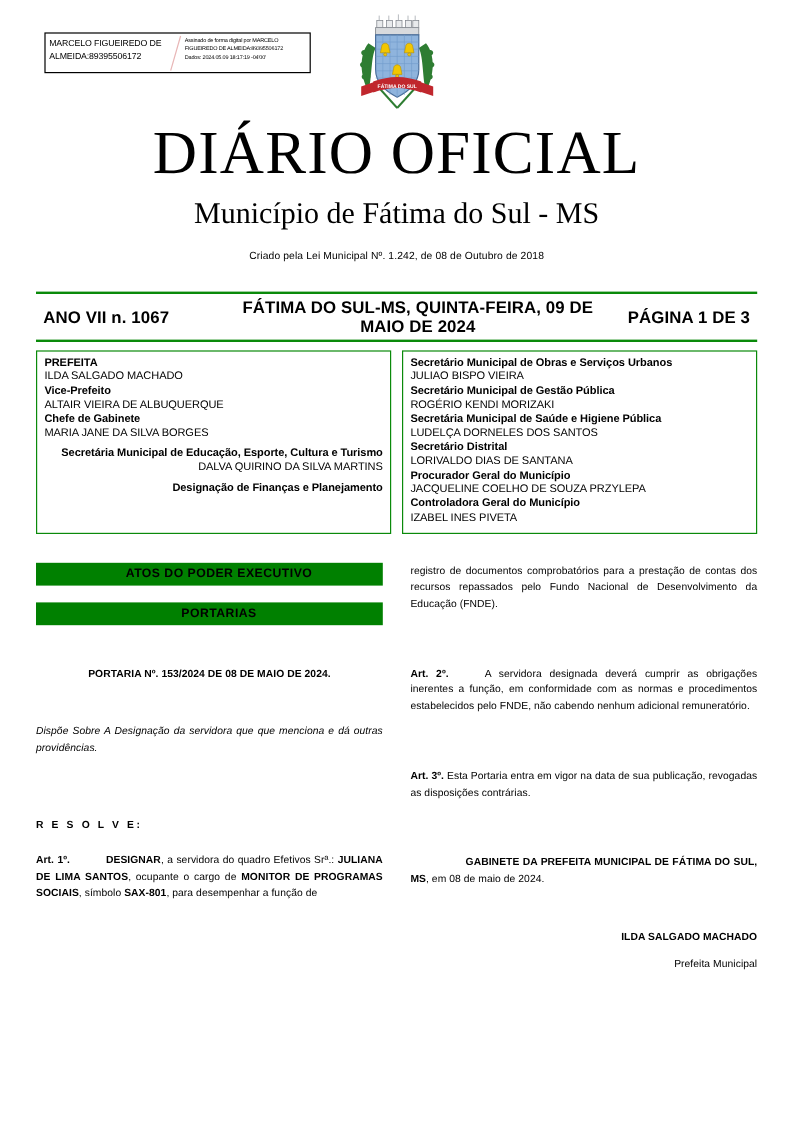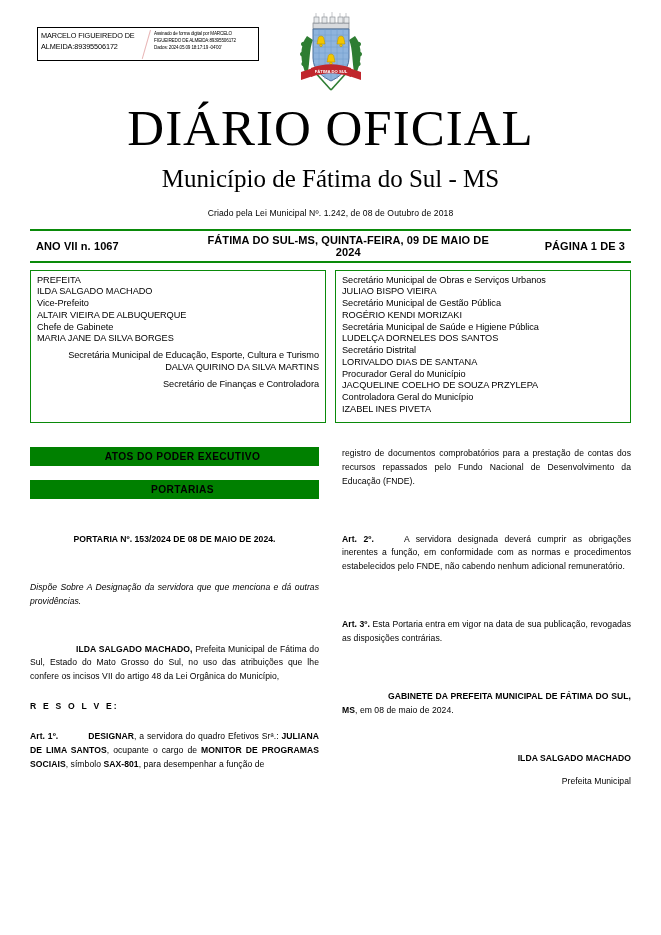--- a/index.html
+++ b/index.html
@@ -98,27 +98,27 @@
     font-weight: normal;
   }
   .doc-law {
     font-size: 8.6px;
     margin-top: 14px;
     letter-spacing: 0.1px;
   }
 
   
   .info-bar {
-    margin-top: 11px;
+    margin-top: 25px;
     border-top: 2.2px solid #0a8a0a;
     border-bottom: 2.2px solid #0a8a0a;
     padding: 3px 2px 3px 2px;
     display: flex;
     align-items: center;
-    font-size: 11px;
+    font-size: 14px;
     font-weight: bold;
     letter-spacing: 0.1px;
   }
   .info-ano { width: 28%; text-align: left; padding-left: 4px; }
   .info-date { width: 50%; text-align: center; }
   .info-page { width: 22%; text-align: right; padding-right: 4px; }
 
   
   .officials {
     margin-top: 7px;
@@ -127,21 +127,21 @@
     align-items: stretch;
   }
   .off-col {
     border: 1.3px solid #0a8a0a;
     box-sizing: border-box;
     padding: 4px 6px 6px 6px;
     width: 50%;
   }
   .off-role {
     font-size: 9.2px;
-    font-weight: normal;
+    font-weight: bold;
     line-height: 1.28;
     letter-spacing: -0.05px;
   }
   .off-name {
     font-size: 9.2px;
     font-weight: normal;
     line-height: 1.28;
     letter-spacing: -0.05px;
   }
   .off-entry { margin-bottom: 0; }
@@ -298,21 +298,21 @@
         </div>
         <div class="off-entry">
           <div class="off-role">Chefe de Gabinete</div>
           <div class="off-name">MARIA JANE DA SILVA BORGES</div>
         </div>
         <div class="off-entry spaced">
           <div class="off-role">Secretária Municipal de Educação, Esporte, Cultura e Turismo</div>
           <div class="off-name">DALVA QUIRINO DA SILVA MARTINS</div>
         </div>
         <div class="off-entry spaced">
-          <div class="off-role">Secretário de Finanças e Controladora</div>
+          <div class="off-role">Designação de Finanças e Planejamento</div>
         </div>
       </div>
     <div class="off-col" id="off-right">
         <div class="off-entry">
           <div class="off-role">Secretário Municipal de Obras e Serviços Urbanos</div>
           <div class="off-name">JULIAO BISPO VIEIRA</div>
         </div>
         <div class="off-entry">
           <div class="off-role">Secretário Municipal de Gestão Pública</div>
           <div class="off-name">ROGÉRIO KENDI MORIZAKI</div>
@@ -344,21 +344,20 @@
       <div class="banner">ATOS DO PODER EXECUTIVO</div>
       <div class="banner second">PORTARIAS</div>
 
       <div class="gap-l"></div>
       <p class="p center bold">PORTARIA Nº. 153/2024 DE 08 DE MAIO DE 2024.</p>
 
       <div class="gap-l"></div>
       <p class="p italic">Dispõe Sobre A Designação da servidora que que menciona e dá outras providências.</p>
 
       <div class="gap-l"></div>
-      <p class="p"><span class="indent"></span><b>ILDA SALGADO MACHADO,</b> <span>Prefeita Municipal de Fátima do Sul, Estado do Mato Grosso do Sul, no uso das atribuições que lhe confere os incisos VII do artigo 48 da Lei Orgânica do Município,</span></p>
 
       <div class="gap-s"></div>
       <p class="p spaced-letters">R E S O L V E:</p>
 
       <div class="gap-s"></div>
       <p class="p"><b>Art. 1º.</b><span class="indent-sm"></span><b>DESIGNAR</b><span>, a servidora do quadro Efetivos Srª.: </span><b>JULIANA DE LIMA SANTOS</b><span>, ocupante o cargo de </span><b>MONITOR DE PROGRAMAS SOCIAIS</b><span>, símbolo </span><b>SAX-801</b><span>, para desempenhar a função de</span></p>
 
     </div>
 
     <div class="col col-right">

